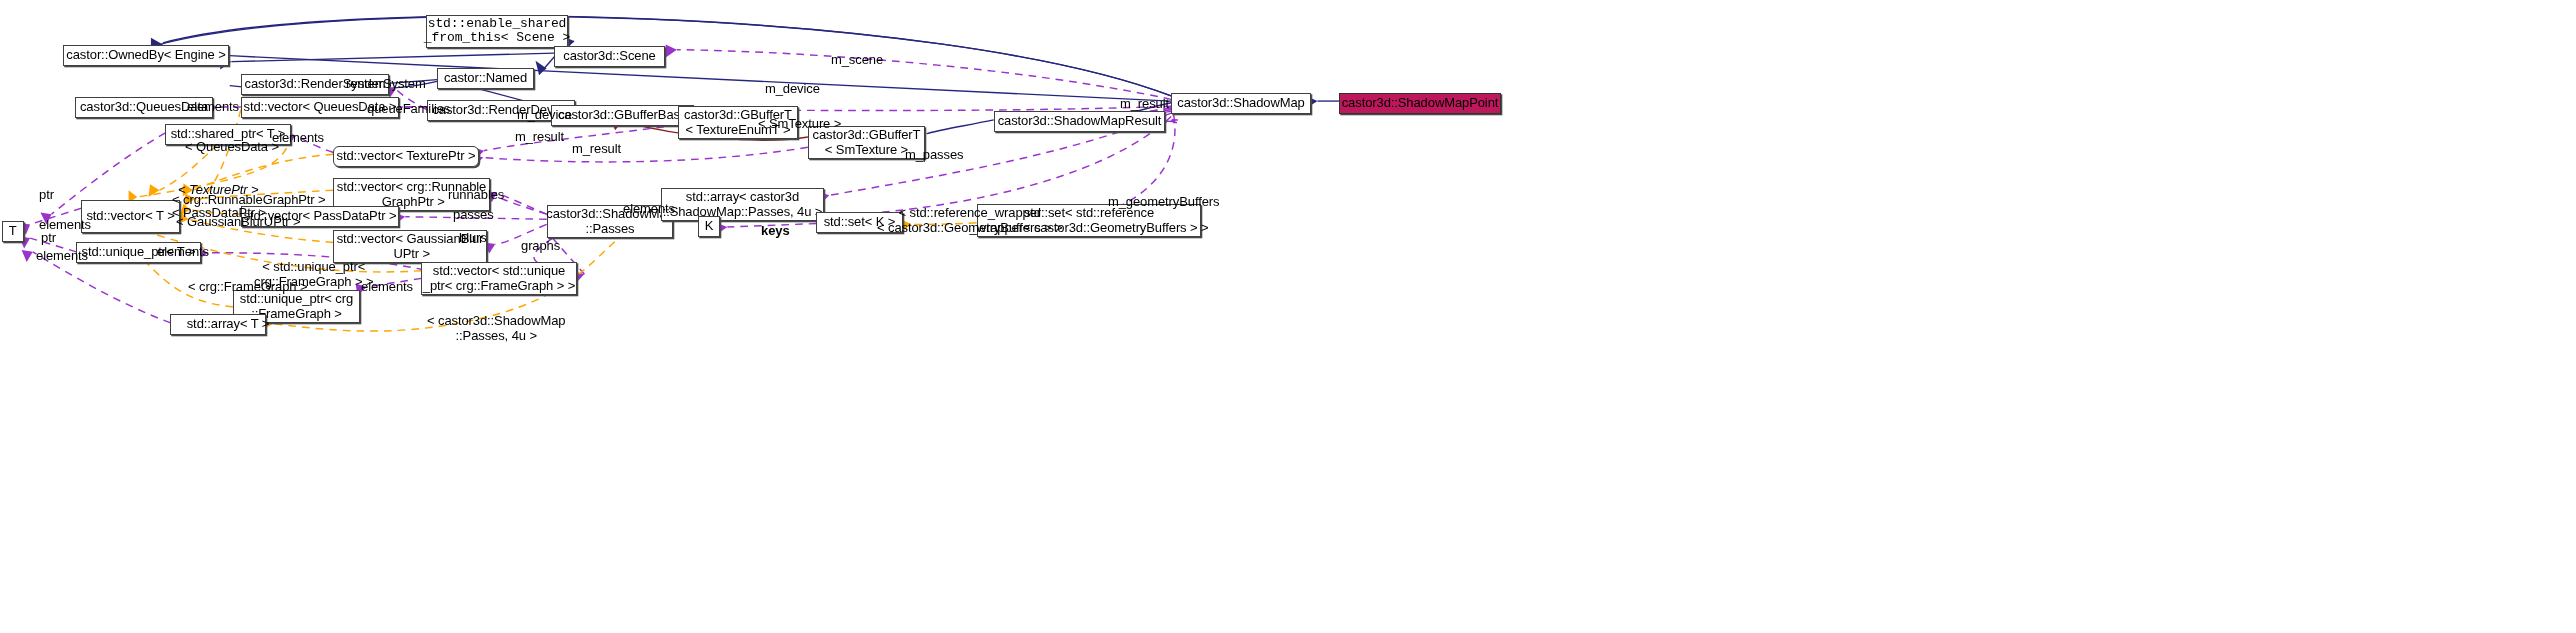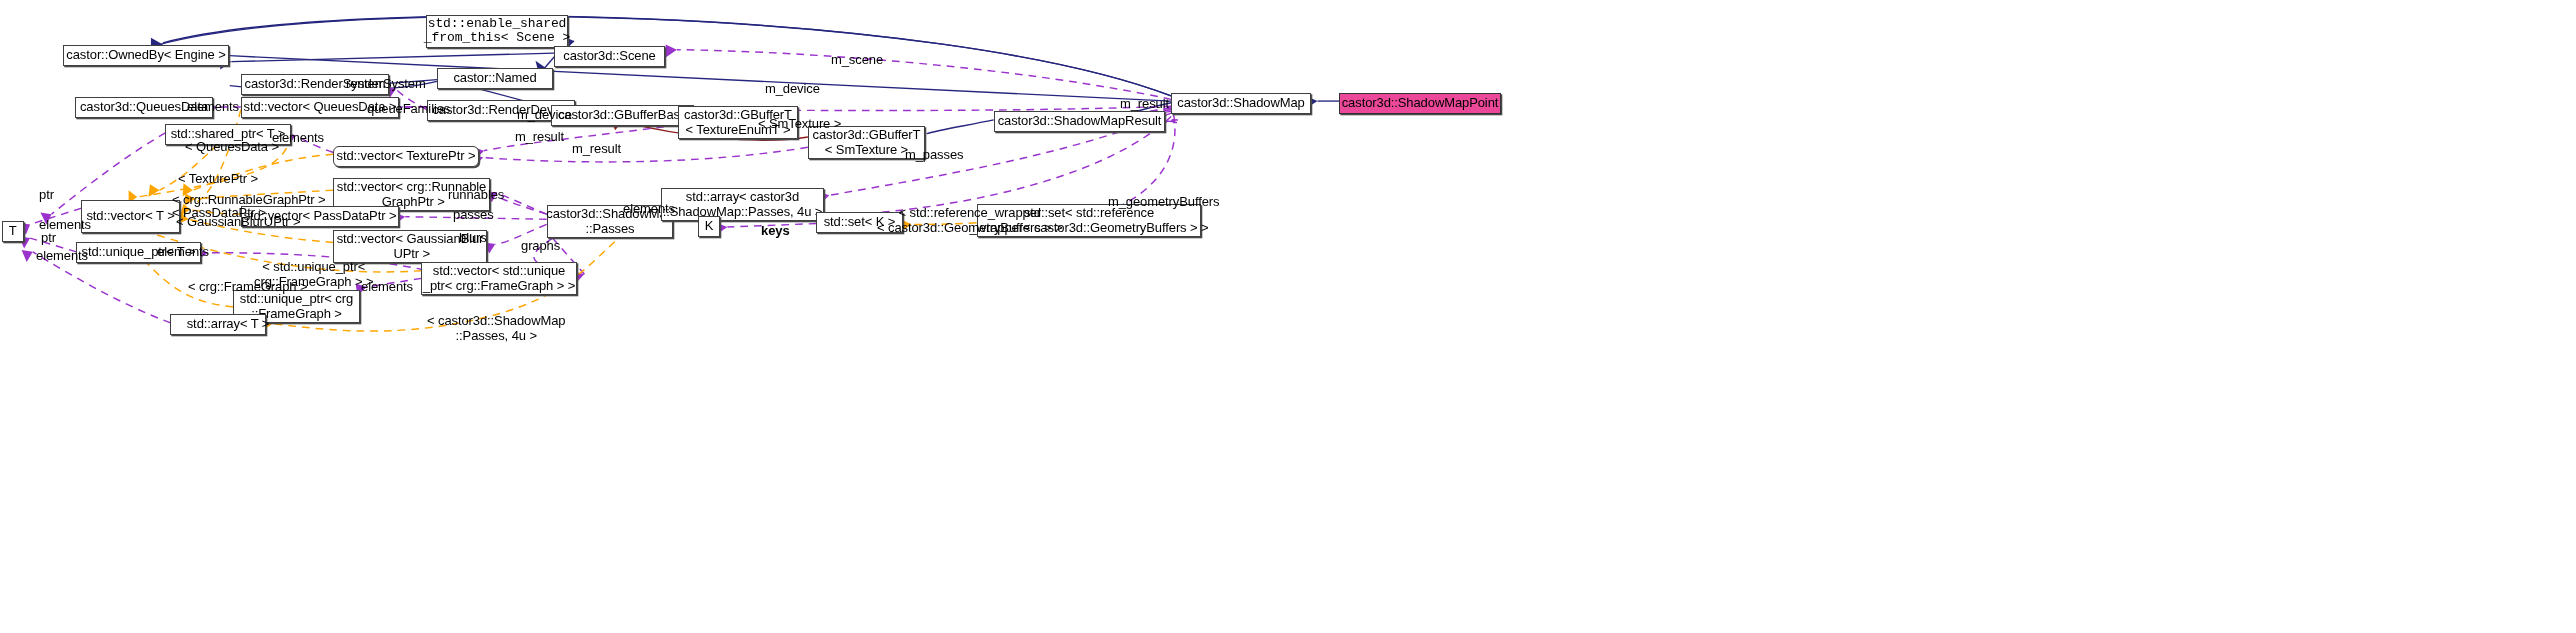--- a/index.html
+++ b/index.html
@@ -32,21 +32,21 @@
     align-items: center;
     justify-content: center;
     text-align: center;
     font-size: 13px;
     line-height: 14.6px;
     color: #000000;
     white-space: pre;
     letter-spacing: -0.1px;
   }
   .node.current {
-    background: #ec4899;
+    background: #be185d;
     border: 0.9px solid #333333;
   }
   .edge-label {
     position: absolute;
     font-size: 13px;
     line-height: 14.6px;
     color: #000000;
     white-space: pre;
     text-align: center;
     letter-spacing: -0.1px;
@@ -189,21 +189,21 @@
       <path d="M 1064,262 L 1052,256 L 1052,270 Z" fill="#ffa500" stroke="none" stroke-dasharray="0"></path>
       <path d="M 281,128 C 270,170 250,230 225,238"></path>
     </g>
   </svg>
 
   <div id="nodes-layer">
       <div class="node" style="left: 63px; top: 45px; width: 166px; height: 21.4px;">castor::OwnedBy&lt; Engine &gt;</div>
       <div class="node" style="left: 426px; top: 14.6px; width: 142px; height: 33px; font-family: Liberation Mono, monospace;">std::enable_shared
 _from_this&lt; Scene &gt;</div>
       <div class="node" style="left: 241px; top: 74px; width: 148px; height: 21.4px;">castor3d::RenderSystem</div>
-      <div class="node" style="left: 437px; top: 68px; width: 116px; height: 21.4px;">castor::Named</div>
+      <div class="node" style="left: 437px; top: 68px; width: 97px; height: 21.4px;">castor::Named</div>
       <div class="node" style="left: 554px; top: 46px; width: 111px; height: 21.4px;">castor3d::Scene</div>
       <div class="node" style="left: 75px; top: 97px; width: 138px; height: 21.4px;">castor3d::QueuesData</div>
       <div class="node" style="left: 241px; top: 97px; width: 158px; height: 21.4px;">std::vector&lt; QueuesData &gt;</div>
       <div class="node" style="left: 427px; top: 100px; width: 148px; height: 21.4px;">castor3d::RenderDevice</div>
       <div class="node" style="left: 551px; top: 105px; width: 143px; height: 21.4px;">castor3d::GBufferBase</div>
       <div class="node" style="left: 678px; top: 106px; width: 120px; height: 33px;">castor3d::GBufferT
 &lt; TextureEnumT &gt;</div>
       <div class="node" style="left: 808px; top: 126px; width: 117px; height: 33px;">castor3d::GBufferT
 &lt; SmTexture &gt;</div>
       <div class="node" style="left: 994px; top: 111px; width: 171px; height: 21.4px;">castor3d::ShadowMapResult</div>
@@ -240,21 +240,21 @@
       <div class="edge-label" style="left: 1120px; top: 97px;">m_result</div>
       <div class="edge-label" style="left: 187px; top: 100px;">elements</div>
       <div class="edge-label" style="left: 359px; top: 102px; margin-left: 8px;">queueFamilies</div>
       <div class="edge-label" style="left: 517px; top: 108px;">m_device</div>
       <div class="edge-label" style="left: 758px; top: 117px;">&lt; SmTexture &gt;</div>
       <div class="edge-label" style="left: 272px; top: 131px;">elements</div>
       <div class="edge-label" style="left: 185px; top: 140px;">&lt; QueuesData &gt;</div>
       <div class="edge-label" style="left: 515px; top: 130px;">m_result</div>
       <div class="edge-label" style="left: 572px; top: 142px;">m_result</div>
       <div class="edge-label" style="left: 905px; top: 148px;">m_passes</div>
-      <div class="edge-label" style="left: 178px; top: 172px;">&lt; TexturePtr &gt;</div>
+      <div class="edge-label" style="left: 178px; top: 183px; font-style: italic;">&lt; TexturePtr &gt;</div>
       <div class="edge-label" style="left: 39px; top: 188px;">ptr</div>
       <div class="edge-label" style="left: 448px; top: 188px;">runnables</div>
       <div class="edge-label" style="left: 1108px; top: 195px;">m_geometryBuffers</div>
       <div class="edge-label" style="left: 172px; top: 193px;">&lt; crg::RunnableGraphPtr &gt;</div>
       <div class="edge-label" style="left: 172px; top: 206px;">&lt; PassDataPtr &gt;</div>
       <div class="edge-label" style="left: 453px; top: 208px;">passes</div>
       <div class="edge-label" style="left: 623px; top: 202px;">elements</div>
       <div class="edge-label" style="left: 877px; top: 206px;">&lt; std::reference_wrapper
 &lt; castor3d::GeometryBuffers &gt; &gt;</div>
       <div class="edge-label" style="left: 39px; top: 218px;">elements</div>

